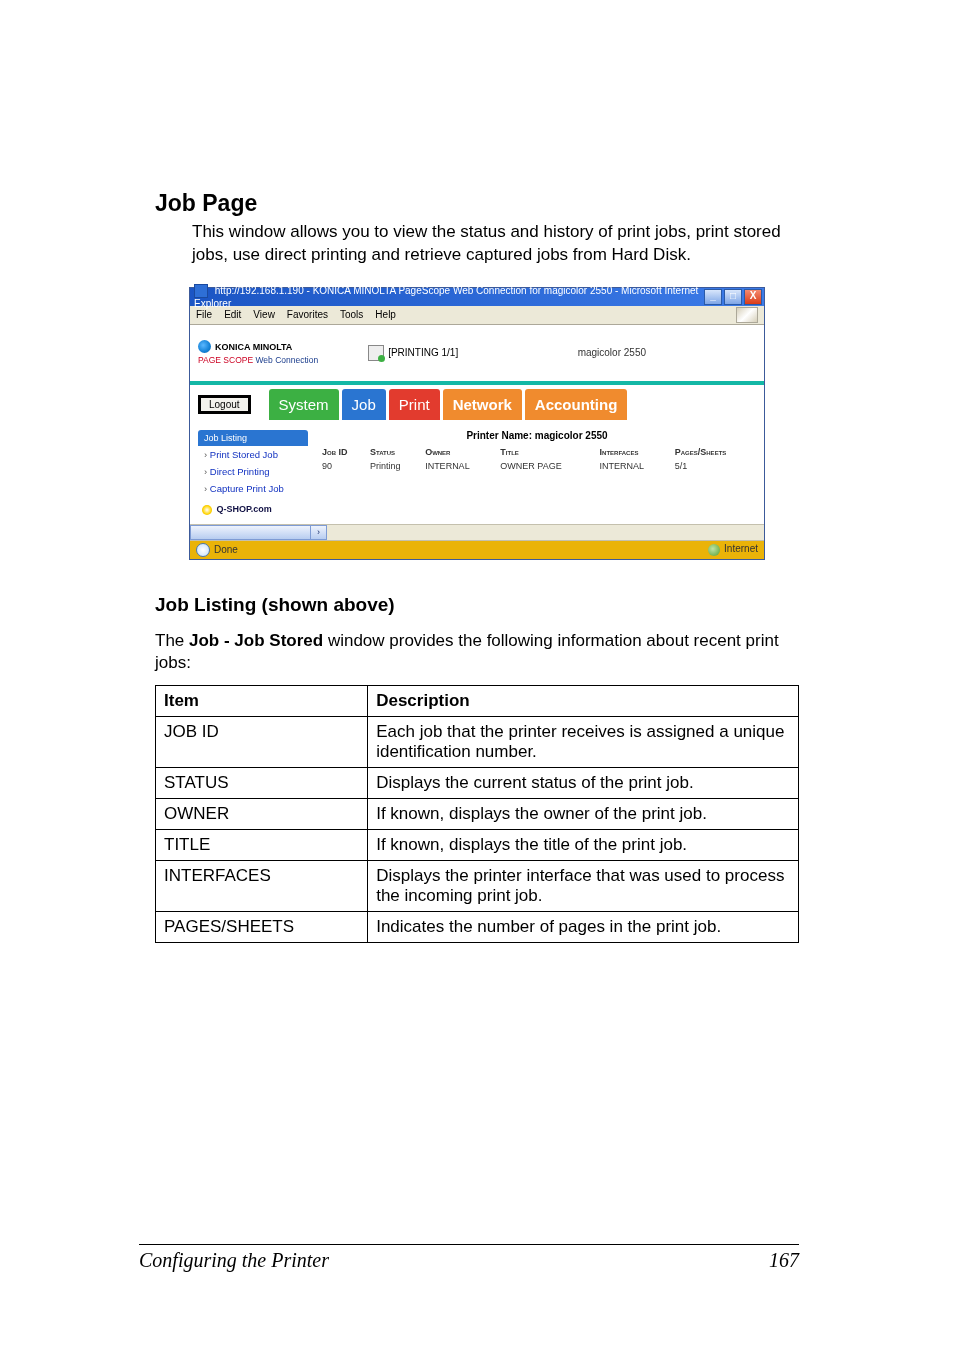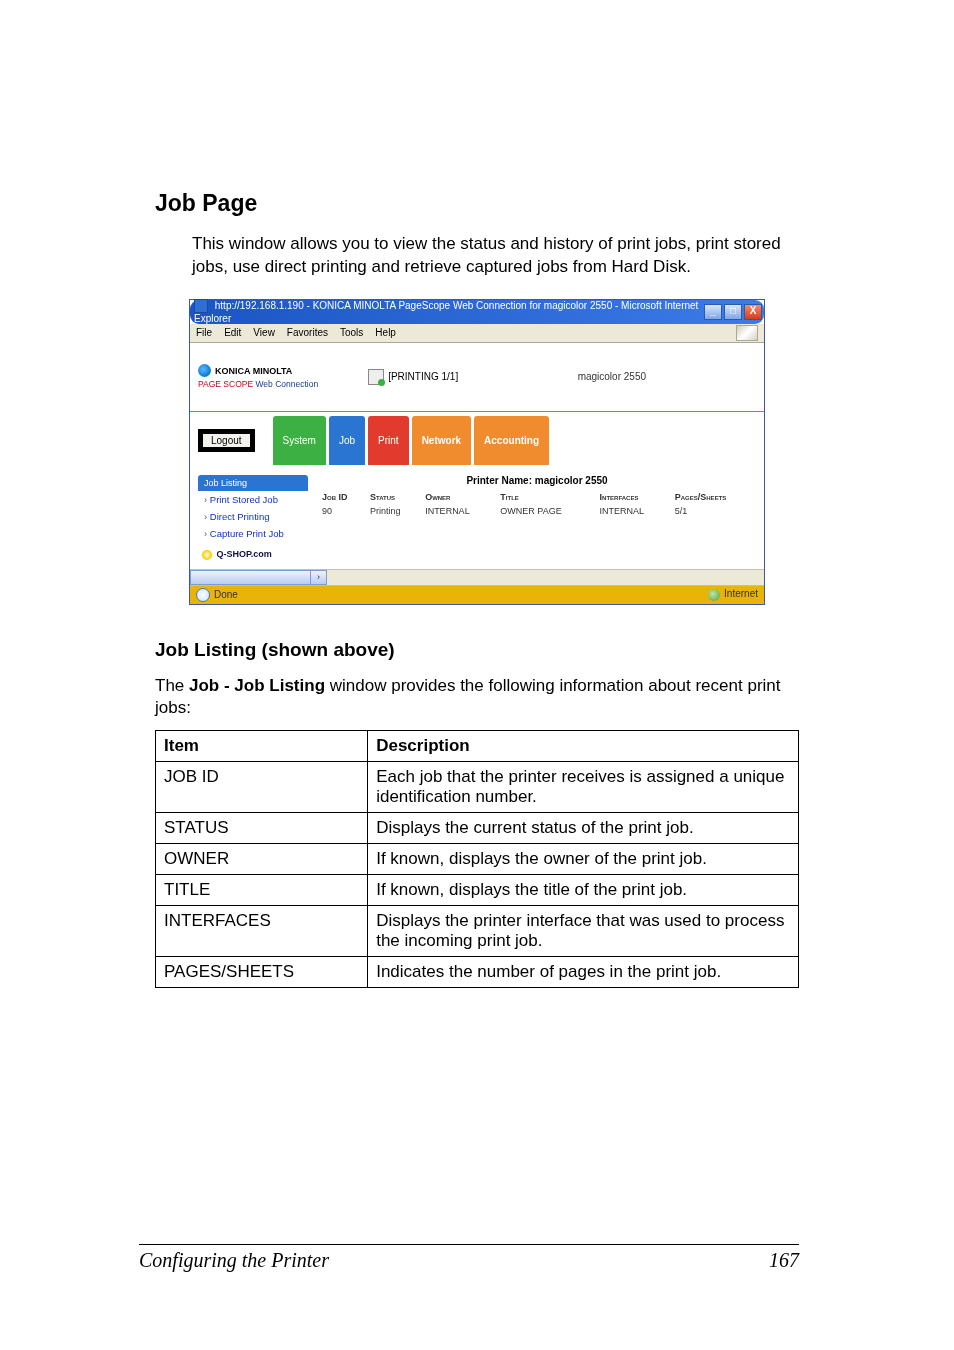--- a/index.html
+++ b/index.html
@@ -11,21 +11,21 @@
     height: 1350px;
     position: relative;
     color: #000;
   }
   .page {
     padding: 190px 155px 0 155px;
   }
   h2.job-page {
     font-size: 23px;
     font-weight: bold;
-    margin: 0 0 16px 0;
+    margin: 0 0 4px 0;
   }
   .intro {
     font-size: 17px;
     line-height: 1.35;
     margin: 0 0 20px 37px;
   }
   h3.subhead {
     font-size: 19px;
     font-weight: bold;
     margin: 34px 0 14px 0;
@@ -73,24 +73,23 @@
     border: 1px solid #3c5a9a;
     font-size: 10px;
     background: #fff;
   }
   .titlebar {
     background: linear-gradient(to right,#1b55c4,#3c7be8);
     color: #fff;
     display: flex;
     align-items: center;
     justify-content: space-between;
-    height: 24px;
+    height: 18px;
     padding: 0 2px 0 4px;
     font-size: 10px;
-    border-radius: 9px;
   }
   .titlebar .ticon {
     display:inline-block; width:12px; height:12px;
     background:#2e6fd6; border:1px solid #1a4aa0; margin-right:4px;
     vertical-align:middle;
   }
   .winbtns { display:flex; gap:2px; }
   .winbtns span {
     display:inline-block; width:16px; height:14px; 
     background:linear-gradient(#d8e6fb,#7fa6e6);
@@ -102,44 +101,44 @@
     background:#ece9d8; height:18px; padding:0 6px; font-size:10px;
     display:flex; align-items:center; gap:12px; border-bottom:1px solid #aca899;
   }
   .menubar span { color:#000; }
   .menubar .throbber{
     margin-left:auto; width:20px; height:14px;
     background:linear-gradient(135deg,#d6cfb9,#fff,#d6cfb9);
     border:1px solid #aca899;
   }
   .header-row{
-    display:flex; align-items:center; height:36px; padding:16px 8px;
-    border-bottom:1px solid #14b8a6;
+    display:flex; align-items:center; height:36px; padding:10px 8px;
+    border-bottom:4px solid #14b8a6;
   }
   .km-logo{
     display:flex; align-items:center; gap:4px; font-weight:bold;
     font-size:9px; color:#000;
   }
   .km-dot{ width:13px;height:13px;border-radius:50%;
     background:radial-gradient(circle at 40% 40%, #5ab7ff 0%, #1381d6 60%, #0a5fa0 100%);
   }
   .ps-label{ font-size:8.5px; color:#1a3c8c; margin-top:2px;}
   .printing-status{
     display:flex; align-items:center; gap:4px; font-size:10px; margin-left:50px;
   }
   .picon{ width:14px;height:14px;border:1px solid #888;background:#eee;position:relative;}
   .picon::after{content:"";position:absolute;right:-2px;bottom:-2px;width:7px;height:7px;border-radius:50%;background:#3cb043;}
   .model-name{ margin-left:auto; font-size:10px; color:#333; margin-right:110px;}
   .logout-row{ padding:4px 8px 6px 8px; display:flex; align-items:center; gap:18px;}
   .logout-btn{
-    font-size:10px; padding:1px 8px; background:#f3f2ed; border:5px solid #000000;
+    font-size:10px; padding:1px 8px; background:#f3f2ed; border:3px solid #000000;
   }
   .tabs{ display:flex; gap:3px;}
   .tab{
-    padding:19px 10px; font-size:10px; color:#fff; 
+    padding:7px 10px; font-size:15px; color:#fff; 
     border-top-left-radius:3px; border-top-right-radius:3px;
   }
   .tab.green{ background:#3cb043;}
   .tab.blue{ background:#2a75d1;}
   .tab.red{ background:#e23b2e;}
   .tab.orange{ background:#f08b2e;font-weight:bold;}
   .content-area{ padding:4px 8px 8px 8px; display:flex; gap:10px;}
   .leftnav{ width:110px;}
   .nav-head{
     background:#2a75d1; color:#fff; font-size:9px; padding:3px 6px;
@@ -281,21 +280,21 @@
       <div class="arrow right">›</div>
     </div>
     <div class="statusbar">
       <span class="done">Done</span>
       <span class="net">Internet</span>
     </div>
   </div>
 
   <h3 class="subhead">Job Listing (shown above)</h3>
   <p class="desc">
-    <span>The </span><b>Job - Job Listing</b><span> window provides the following information about recent print jobs:</span>
+    <span>The </span><b>Job - Job Stored</b><span> window provides the following information about recent print jobs:</span>
   </p>
 
   <table class="info">
     <tbody>
         <tr>
       <th class="colA">Item</th>
       <th>Description</th>
     </tr>
     <tr>
           <td>JOB ID</td>

